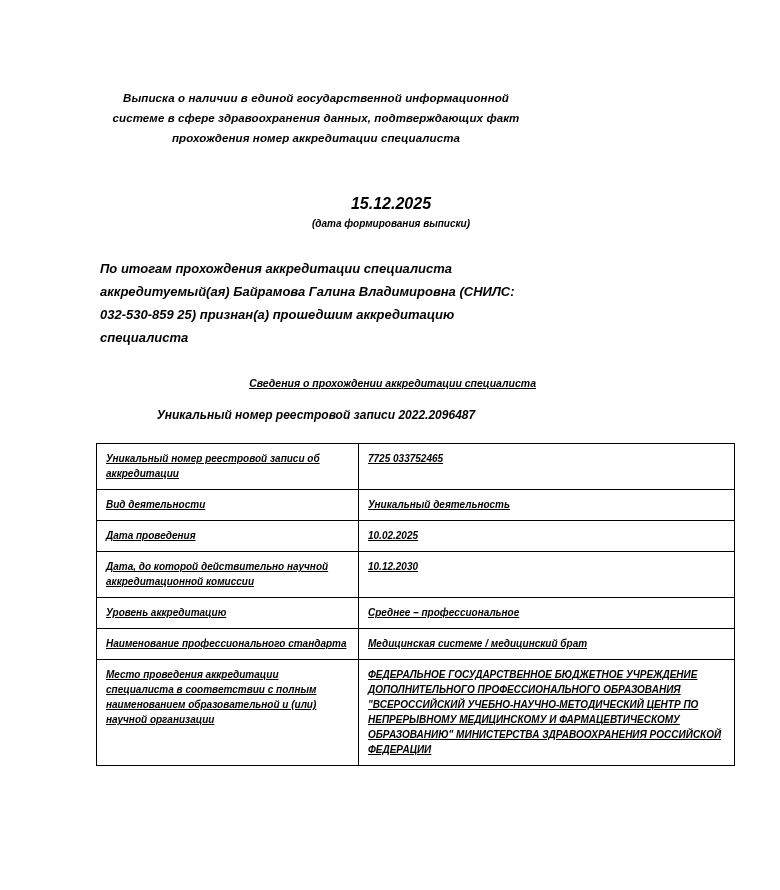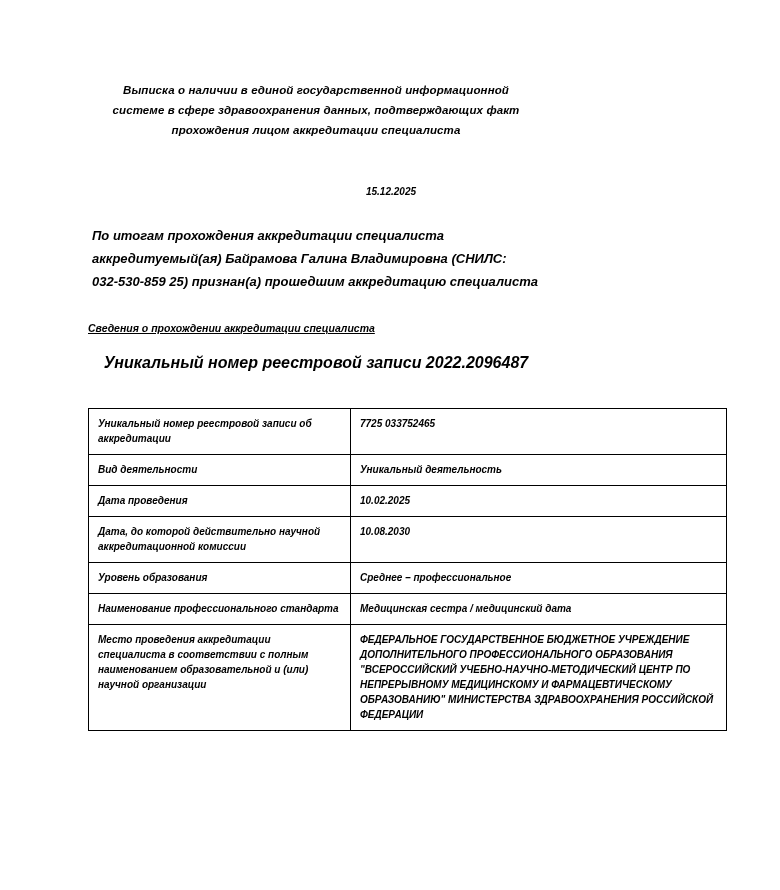--- a/index.html
+++ b/index.html
@@ -11,41 +11,41 @@
     width: 780px;
     height: 890px;
     font-family: "Liberation Sans", sans-serif;
     color: #000000;
   }
   .page {
     position: relative;
     width: 632px;
     height: 890px;
     box-sizing: border-box;
-    padding: 0;
+    padding: 8px;
   }
   .doc-body {
     padding: 80px 88px 0 88px;
   }
   .doc-title {
     font-size: 11.5px;
     font-weight: bold;
     font-style: italic;
     text-align: center;
     line-height: 1.75;
     margin: 0 0 4px 0;
     letter-spacing: 0.1px;
   }
   .date-block {
     margin-top: 44px;
     text-align: center;
     padding-left: 150px;
   }
   .date-value {
-    font-size: 10px;
+    font-size: 16px;
     font-weight: bold;
     font-style: italic;
     line-height: 1.5;
   }
   .date-caption {
     font-size: 10px;
     font-weight: bold;
     font-style: italic;
     line-height: 1.6;
   }
@@ -53,40 +53,41 @@
     margin-top: 26px;
     font-size: 13px;
     font-weight: bold;
     font-style: italic;
     text-align: left;
     line-height: 1.75;
     padding: 0 4px;
   }
   .section-heading {
     margin-top: 26px;
-    text-align: left;
+    text-align: right;
     font-size: 10.5px;
     font-weight: bold;
     font-style: italic;
     text-decoration: underline;
     line-height: 1.6;
   }
   .registry-number {
     margin-top: 14px;
     text-align: center;
-    font-size: 16px;
+    font-size: 12px;
     font-weight: bold;
     font-style: italic;
     line-height: 1.6;
   }
   table.info {
-    margin-top: 32px;
+    margin-top: 18px;
     border-collapse: collapse;
     width: 600px;
     table-layout: fixed;
+    text-decoration: underline;
   }
   table.info td {
     border: 1px solid #000000;
     padding: 7px 9px 8px 9px;
     vertical-align: top;
     font-size: 10px;
     font-weight: bold;
     font-style: italic;
     line-height: 1.5;
   }
@@ -102,25 +103,26 @@
 </style>
 </head>
 <body>
 
 <div class="page">
   <div class="doc-body">
 
     <div class="doc-title">
       <div>Выписка о наличии в единой государственной информационной</div>
       <div>системе в сфере здравоохранения данных, подтверждающих факт</div>
-      <div>прохождения лицом аккредитации специалиста</div>
+      <div>прохождения номер аккредитации специалиста</div>
     </div>
 
     <div class="date-block">
       <div class="date-value">15.12.2025</div>
+      <div class="date-caption">(дата формирования выписки)</div>
     </div>
 
     <div class="statement">
       <div>По итогам прохождения аккредитации специалиста аккредитуемый(ая) Байрамова Галина Владимировна (СНИЛС:</div>
       <div>032-530-859 25) признан(а) прошедшим аккредитацию специалиста</div>
     </div>
 
     <div class="section-heading">Сведения о прохождении аккредитации специалиста</div>
 
     <div class="registry-number">Уникальный номер реестровой записи 2022.2096487</div>
@@ -134,29 +136,29 @@
         <tr>
           <td class="label">Вид деятельности</td>
           <td class="value">Уникальный деятельность</td>
         </tr>
         <tr>
           <td class="label">Дата проведения</td>
           <td class="value">10.02.2025</td>
         </tr>
         <tr>
           <td class="label">Дата, до которой действительно научной аккредитационной комиссии</td>
-          <td class="value">10.08.2030</td>
+          <td class="value">10.12.2030</td>
         </tr>
         <tr>
-          <td class="label">Уровень образования</td>
+          <td class="label">Уровень аккредитацию</td>
           <td class="value">Среднее – профессиональное</td>
         </tr>
         <tr>
           <td class="label">Наименование профессионального стандарта</td>
-          <td class="value">Медицинская сестра / медицинский дата</td>
+          <td class="value">Медицинская системе / медицинский брат</td>
         </tr>
         <tr>
           <td class="label">Место проведения аккредитации специалиста в соответствии с полным наименованием образовательной и (или) научной организации</td>
           <td class="value value-multiline">ФЕДЕРАЛЬНОЕ ГОСУДАРСТВЕННОЕ БЮДЖЕТНОЕ УЧРЕЖДЕНИЕ ДОПОЛНИТЕЛЬНОГО ПРОФЕССИОНАЛЬНОГО ОБРАЗОВАНИЯ "ВСЕРОССИЙСКИЙ УЧЕБНО-НАУЧНО-МЕТОДИЧЕСКИЙ ЦЕНТР ПО НЕПРЕРЫВНОМУ МЕДИЦИНСКОМУ И ФАРМАЦЕВТИЧЕСКОМУ ОБРАЗОВАНИЮ" МИНИСТЕРСТВА ЗДРАВООХРАНЕНИЯ РОССИЙСКОЙ ФЕДЕРАЦИИ</td>
         </tr>
       </tbody>
     </table>
 
   </div>
 </div>

